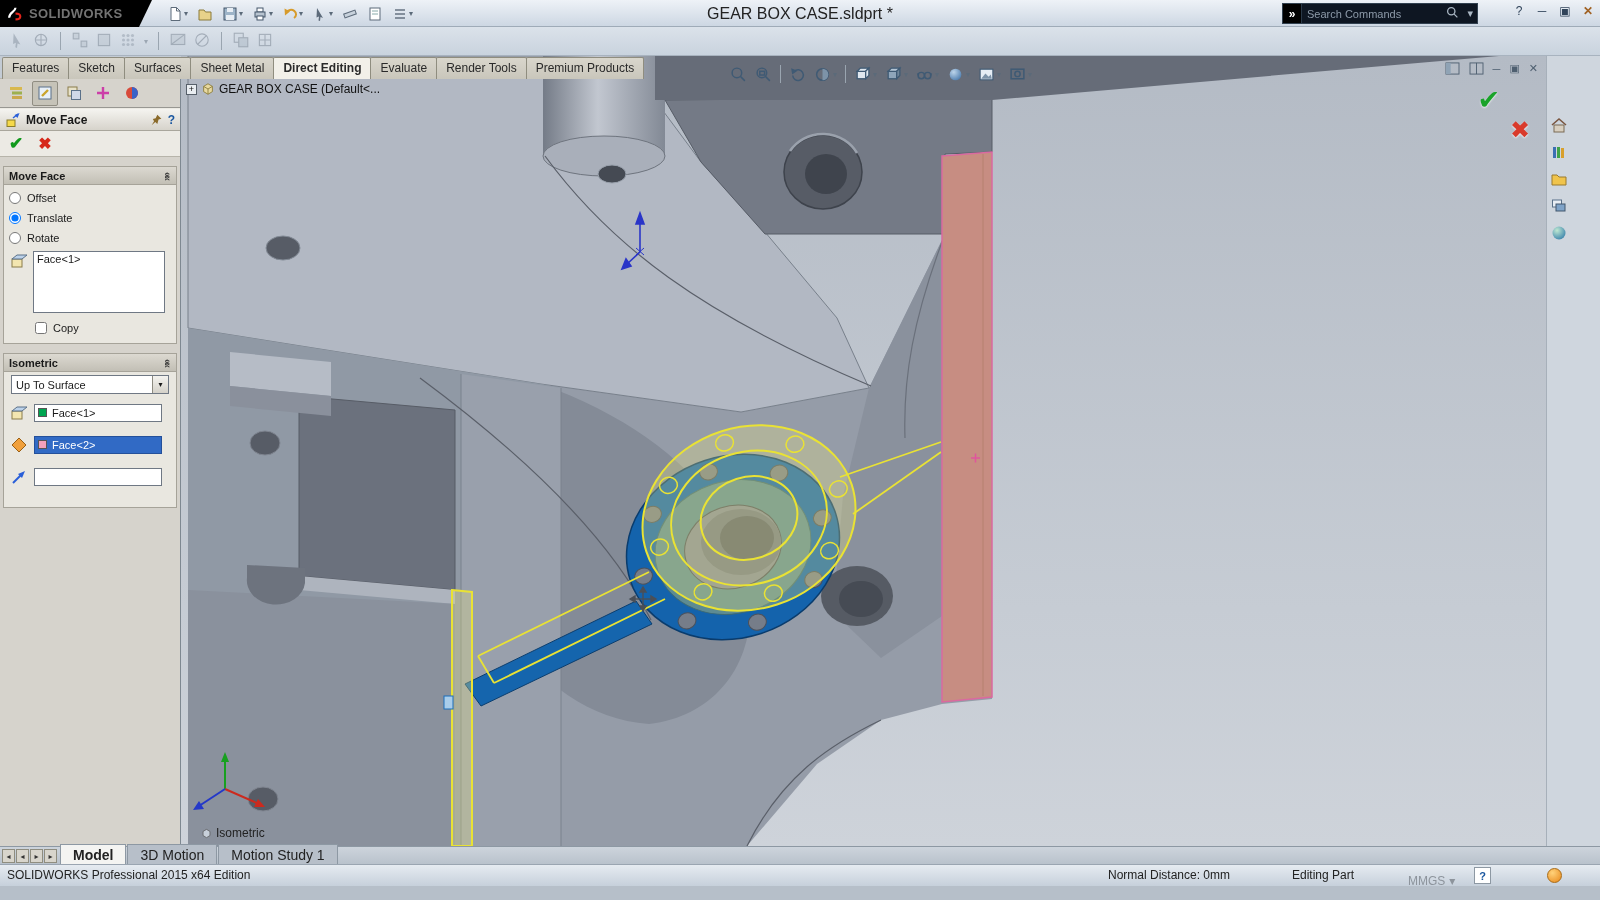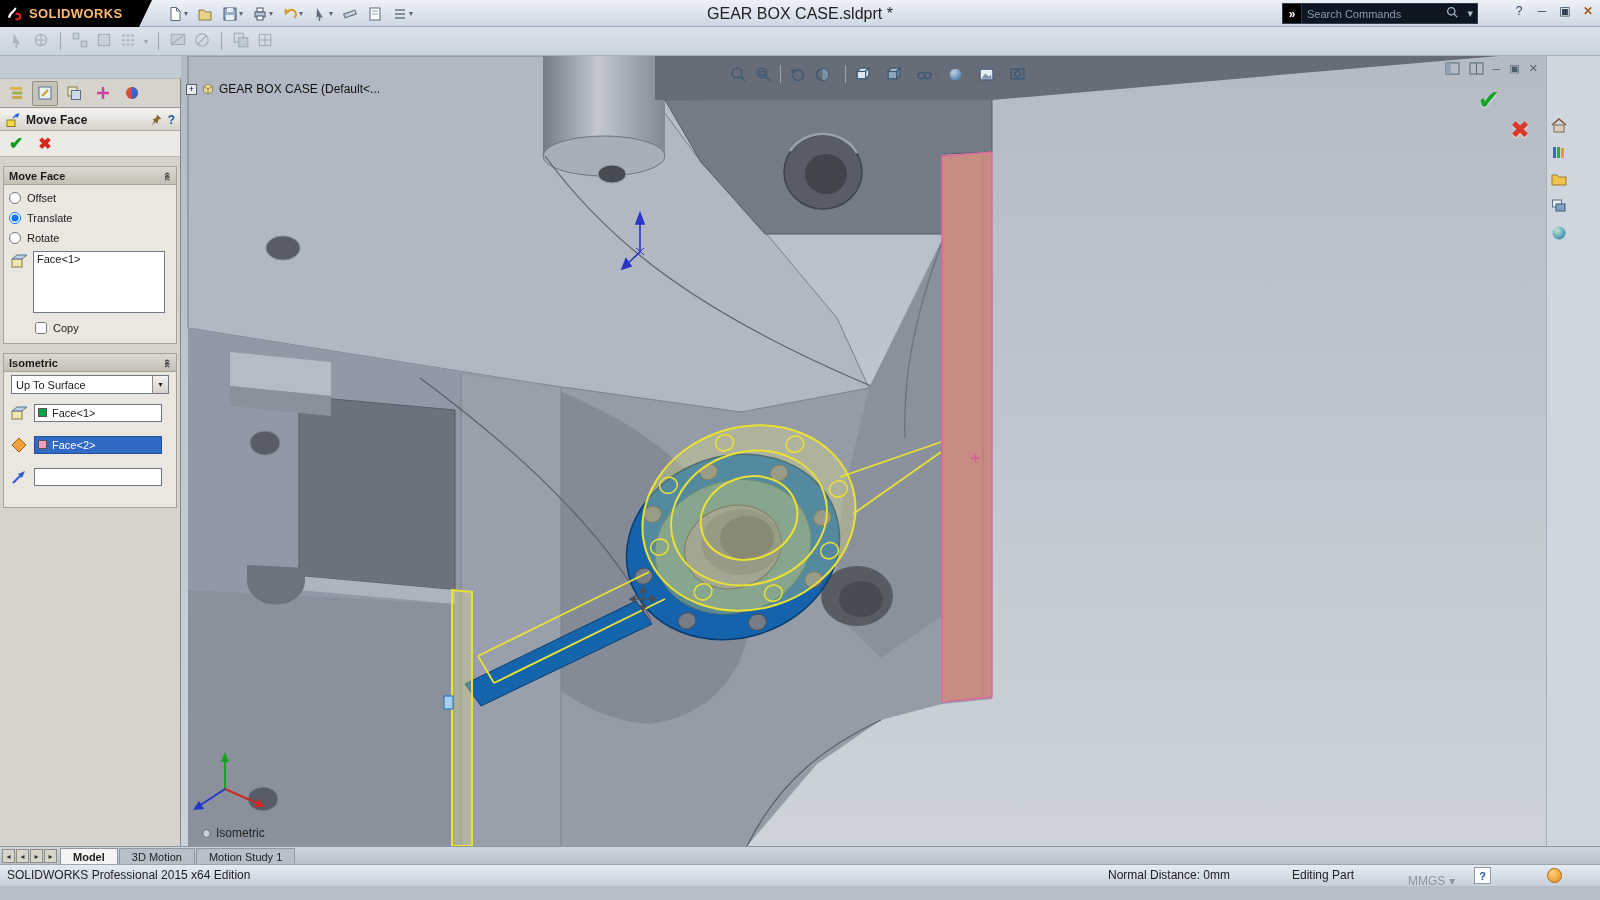--- a/index.html
+++ b/index.html
@@ -3,21 +3,21 @@
 <meta charset="utf-8">
 <style>
   *{box-sizing:border-box;margin:0;padding:0}
   html,body{width:1600px;height:900px}
   body{font-family:"Liberation Sans",sans-serif;font-size:12px;color:#1a1a1a;background:#c3cbd4;overflow:hidden}
   .app{position:absolute;inset:0;width:1600px;height:900px;background:#c3cbd4}
 
   
   .titlebar{position:absolute;top:0;left:0;width:1600px;height:27px;background:linear-gradient(#eef2f7,#cdd7e3);border-bottom:1px solid #9fabb8}
   .logo{position:absolute;left:0;top:0;height:27px;width:152px;background:#000;clip-path:polygon(0 0,100% 0,calc(100% - 13px) 100%,0 100%);display:flex;align-items:center;padding-left:7px;gap:5px}
-  .logo-text{color:#fdba74;font-weight:bold;font-size:13px;letter-spacing:.4px}
+  .logo-text{color:#737373;font-weight:bold;font-size:13px;letter-spacing:.4px}
   .tb1{position:absolute;left:164px;top:1px;height:25px;display:flex;align-items:center;gap:3px}
   .tbtn{height:24px;display:flex;align-items:center;padding:0 3px;border-radius:2px}
   .drop{font-size:8px;color:#5b6a79;margin-left:1px}
   .doc-title{position:absolute;left:0;top:0;width:1600px;text-align:center;line-height:27px;font-size:16px;color:#222;pointer-events:none}
   .search{position:absolute;right:122px;top:3px;width:196px;height:21px;background:#0e1622;border:1px solid #31404f;display:flex;align-items:center}
   .search-logo{width:19px;height:19px;background:#000;color:#fff;display:flex;align-items:center;justify-content:center;font-weight:bold;font-size:12px;border-right:1px solid #2a3847}
   .search input{flex:1;min-width:0;background:transparent;border:none;outline:none;color:#93a1b1;font-size:11px;padding:0 5px;font-family:"Liberation Sans",sans-serif}
   .search input::placeholder{color:#8d9aa9}
   .search-mag,.search-arrow{color:#aab7c4;font-size:11px;padding:0 4px}
   .winctl{position:absolute;right:5px;top:4px;display:flex;gap:9px;align-items:center;color:#31445a;font-size:12px}
@@ -77,21 +77,21 @@
   svg.model{position:absolute;inset:0}
 
   
   .taskpane{position:absolute;top:56px;right:0;width:54px;height:790px;background:#cfd6de;border-left:1px solid #a7b0ba}
   .tp-icons{position:absolute;left:1px;top:60px;display:flex;flex-direction:column;gap:9px;width:22px;align-items:center}
 
   
   .doctabs{position:absolute;top:846px;left:0;width:1600px;height:18px;background:linear-gradient(#cdd4dc,#b9c2cc);border-top:1px solid #8d98a3;display:flex;align-items:flex-end}
   .tabctl{display:flex;gap:1px;padding:1px 3px 1px 2px}
   .tcbtn{width:13px;height:14px;background:#d8d5cc;border:1px solid #8f8d7f;font-size:8px;display:flex;align-items:center;justify-content:center;color:#333}
-  .dtab{padding:2px 12px 1px;font-size:11px;background:#b7bfc9;border:1px solid #8d98a3;border-bottom:none;margin-right:1px;color:#222;white-space:nowrap}
+  .dtab{padding:2px 12px 1px;font-size:14px;background:#b7bfc9;border:1px solid #8d98a3;border-bottom:none;margin-right:1px;color:#222;white-space:nowrap}
   .dtab.active{background:#f4f4f2;font-weight:bold}
 
   
   .statusbar{position:absolute;top:864px;left:0;width:1600px;height:22px;background:linear-gradient(#e6ebf1,#c6d0db);border-top:1px solid #9aa5b1;font-size:12px;color:#222}
   .st-left{position:absolute;left:7px;top:3px}
   .st-dist{position:absolute;left:1108px;top:3px}
   .st-mode{position:absolute;left:1292px;top:3px}
   .st-units{position:absolute;left:1408px;top:9px;color:#8d949c;display:flex;gap:4px;align-items:flex-start}
   .st-help{position:absolute;left:1474px;top:2px;width:17px;height:17px;background:#fff;border:1px solid #8d98a3;color:#1a57a0;font-weight:bold;font-size:11px;display:flex;align-items:center;justify-content:center}
   .st-ball{position:absolute;left:1547px;top:3px;width:15px;height:15px;border-radius:50%;background:radial-gradient(circle at 35% 30%,#ffd27a,#e8881a);border:1px solid #a96a14}
@@ -236,20 +236,30 @@
     <span class="t2icon"><svg width="18" height="18" viewBox="0 0 16 16">
           <rect x="2" y="2" width="8" height="8" fill="#cfd8e2" stroke="#6a7684"></rect>
           <rect x="6" y="6" width="8" height="8" fill="#a9b6c2" stroke="#6a7684"></rect>
         </svg></span>
     <span class="t2icon"><svg width="18" height="18" viewBox="0 0 16 16">
           <rect x="3" y="3" width="10" height="10" stroke="#6a7684" fill="none"></rect>
           <path d="M3 8h10M8 3v10" stroke="#6a7684"></path>
         </svg></span>
   </div>
 
+  <div class="cmdtabs">
+    <span class="ctab">Features</span>
+    <span class="ctab">Sketch</span>
+    <span class="ctab">Surfaces</span>
+    <span class="ctab">Sheet Metal</span>
+    <span class="ctab active">Direct Editing</span>
+    <span class="ctab">Evaluate</span>
+    <span class="ctab">Render Tools</span>
+    <span class="ctab">Premium Products</span>
+  </div>
 
   <div class="viewport">
     <svg class="model" width="1365" height="790" viewBox="0 0 1365 790">
       <defs>
         <linearGradient id="lgCyl" x1="0" y1="0" x2="1" y2="0">
           <stop offset="0" stop-color="#747b87"></stop>
             <stop offset="0.45" stop-color="#c2c7d0"></stop>
             <stop offset="1" stop-color="#828995"></stop>
         </linearGradient>
         <radialGradient id="ballg" cx="0.35" cy="0.3" r="0.8">

